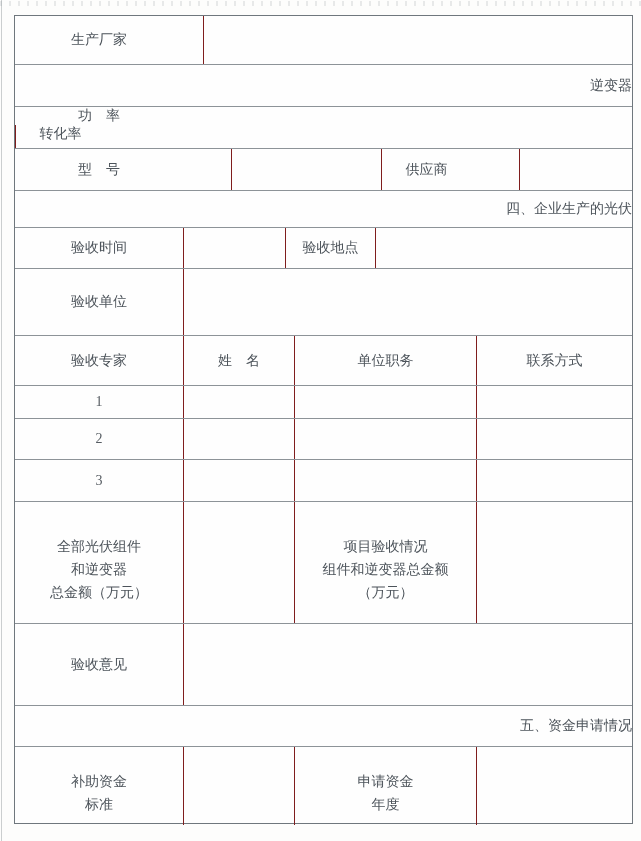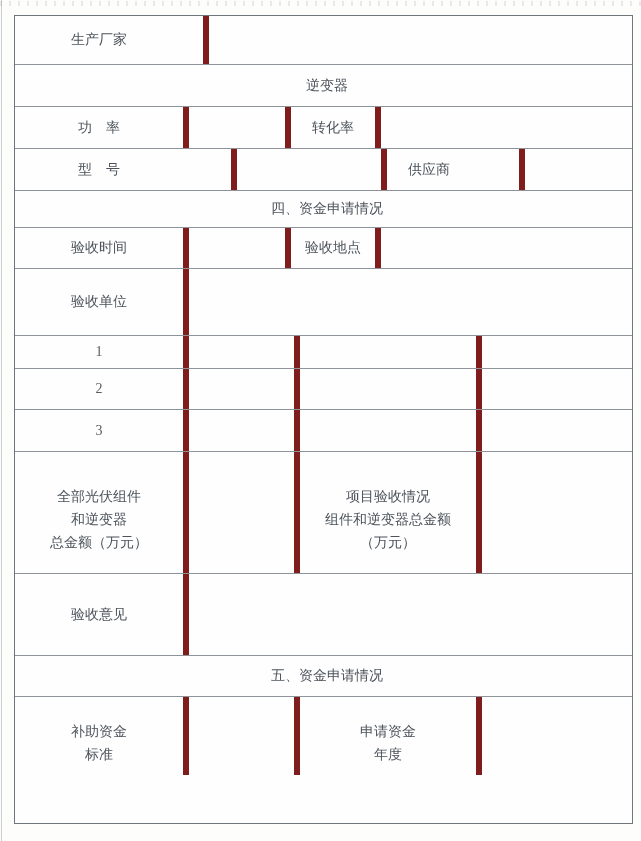--- a/index.html
+++ b/index.html
@@ -44,47 +44,47 @@
   }
   .row {
     display: flex;
     flex: none;
     box-sizing: border-box;
     border-top: 1px solid #8d9398;
   }
   .row.first { border-top: none; }
   .cell {
     box-sizing: border-box;
-    border-left: 6px solid #7f1d1d;
+    border-left: 1px solid #7f1d1d;
     display: flex;
     align-items: center;
     justify-content: center;
     text-align: center;
     overflow: hidden;
   }
   .cell.nb { border-left: none; }
   .cell.full {
     flex: 1;
-    justify-content: center;
+    justify-content: flex-end;
     padding-left: 7px;
     text-align: left;
   }
   .c1 { width: 168px; }   
   .a2 { width: 102px; }   
   .a3 { width: 90px; }    
   .b2 { width: 111px; }   
   .b3 { width: 182px; }   
   .fx { flex: 1; }
   .ml { white-space: pre-line; line-height: 23px; margin-top: 14px; }
   .digit { font-family: "Liberation Serif", serif; font-size: 14px; color: #565c62; }
 
   
   .h-r1  { height: 48px; gap: 20px; }
   .h-r2  { height: 42px; }
-  .h-r3  { height: 42px; }
+  .h-r3  { height: 42px; flex-direction: column; }
   .h-r4  { height: 42px; gap: 48px; }
   .h-r5  { height: 37px; }
   .h-r6  { height: 41px; }
   .h-r7  { height: 67px; }
   .h-r8  { height: 50px; }
   .h-r9  { height: 33px; }
   .h-r10 { height: 41px; }
   .h-r11 { height: 42px; }
   .h-r12 { height: 122px; }
   .h-r13 { height: 82px; }
@@ -140,21 +140,21 @@
       <div class="cell a3">
         <span>供应商</span>
       </div>
       <div class="cell fx">
         <span></span>
       </div>
     </div>
 
     <div class="row h-r5">
       <div class="cell nb full">
-        <span>四、资金申请情况</span>
+        <span>四、企业生产的光伏</span>
       </div>
     </div>
 
     <div class="row h-r6">
       <div class="cell nb c1">
         <span>验收时间</span>
       </div>
       <div class="cell a2">
         <span></span>
       </div>
@@ -168,20 +168,34 @@
 
     <div class="row h-r7">
       <div class="cell nb c1">
         <span>验收单位</span>
       </div>
       <div class="cell fx">
         <span></span>
       </div>
     </div>
 
+    <div class="row h-r8">
+      <div class="cell nb c1">
+        <span>验收专家</span>
+      </div>
+      <div class="cell b2">
+        <span>姓　名</span>
+      </div>
+      <div class="cell b3">
+        <span>单位职务</span>
+      </div>
+      <div class="cell fx">
+        <span>联系方式</span>
+      </div>
+    </div>
 
     <div class="row h-r9">
       <div class="cell nb c1">
         <span class="digit">1</span>
       </div>
       <div class="cell b2">
         <span></span>
       </div>
       <div class="cell b3">
         <span></span>

